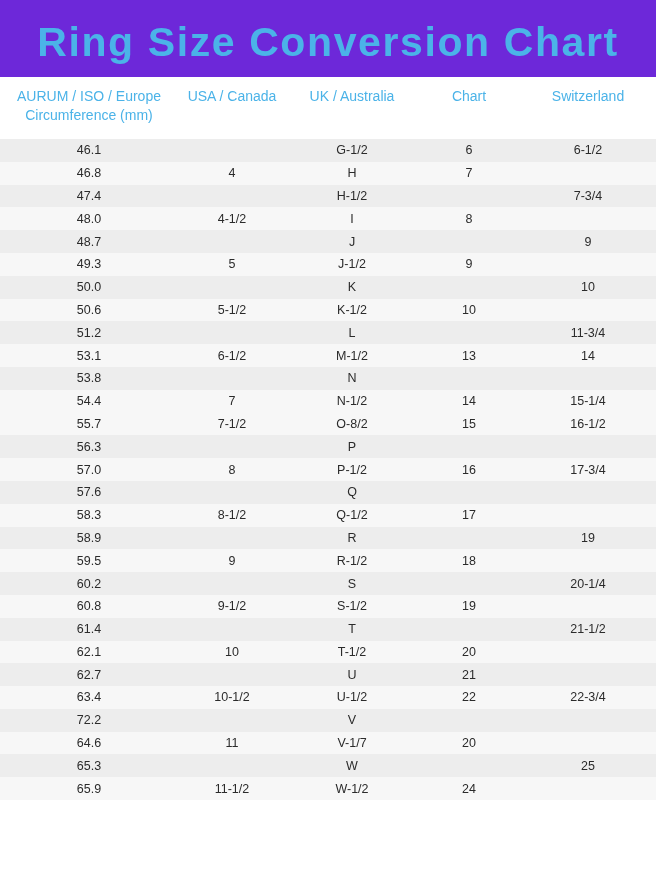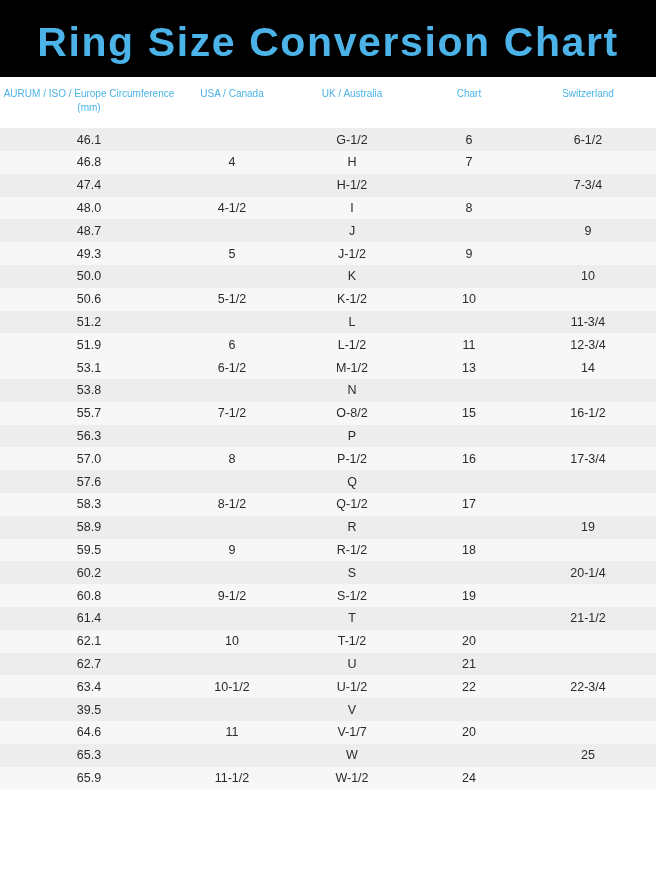--- a/index.html
+++ b/index.html
@@ -10,41 +10,41 @@
     width: 656px;
     height: 869px;
     background: #ffffff;
     font-family: "Liberation Sans", sans-serif;
     overflow: hidden;
   }
   .page {
     width: 656px;
     height: 763px;
     position: relative;
-    background: #000000;
+    background: #6d28d9;
   }
   .chart-title {
     text-align: center;
     color: #4bb3e8;
     font-size: 41px;
     font-weight: bold;
     letter-spacing: 1.6px;
     padding-top: 18px;
     padding-bottom: 10px;
     line-height: 1.2;
     white-space: nowrap;
   }
   table.conv {
     width: 656px;
     border-collapse: collapse;
     table-layout: fixed;
   }
   table.conv thead th {
     color: #4bb3e8;
-    font-size: 10px;
+    font-size: 14px;
     font-weight: normal;
     text-align: center;
     padding: 10px 2px 14px 2px;
     vertical-align: top;
     line-height: 1.35;
     background: #ffffff;
   }
   table.conv tbody td {
     font-size: 12.5px;
     color: #2b2b2b;
@@ -146,41 +146,41 @@
           <td></td>
         </tr>
         <tr class="odd">
           <td>51.2</td>
           <td></td>
           <td>L</td>
           <td></td>
           <td>11-3/4</td>
         </tr>
         <tr class="even">
-          <td>51.9</td>
-          <td>6</td>
-          <td>L-1/2</td>
-          <td>11</td>
-          <td>12-3/4</td>
-        </tr>
-        <tr class="even">
           <td>53.1</td>
           <td>6-1/2</td>
           <td>M-1/2</td>
           <td>13</td>
           <td>14</td>
         </tr>
         <tr class="odd">
           <td>53.8</td>
           <td></td>
           <td>N</td>
           <td></td>
           <td></td>
         </tr>
         <tr class="even">
+          <td>54.4</td>
+          <td>7</td>
+          <td>N-1/2</td>
+          <td>14</td>
+          <td>15-1/4</td>
+        </tr>
+        <tr class="even">
           <td>55.7</td>
           <td>7-1/2</td>
           <td>O-8/2</td>
           <td>15</td>
           <td>16-1/2</td>
         </tr>
         <tr class="odd">
           <td>56.3</td>
           <td></td>
           <td>P</td>
@@ -258,21 +258,21 @@
           <td></td>
         </tr>
         <tr class="even">
           <td>63.4</td>
           <td>10-1/2</td>
           <td>U-1/2</td>
           <td>22</td>
           <td>22-3/4</td>
         </tr>
         <tr class="odd">
-          <td>39.5</td>
+          <td>72.2</td>
           <td></td>
           <td>V</td>
           <td></td>
           <td></td>
         </tr>
         <tr class="even">
           <td>64.6</td>
           <td>11</td>
           <td>V-1/7</td>
           <td>20</td>

